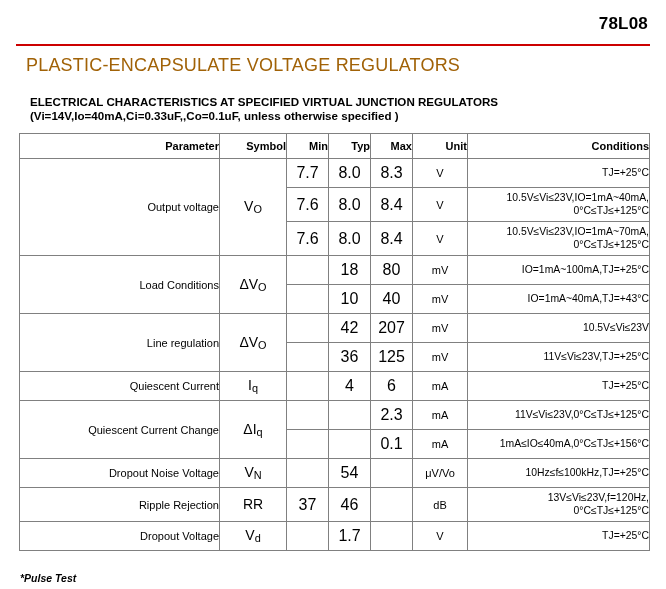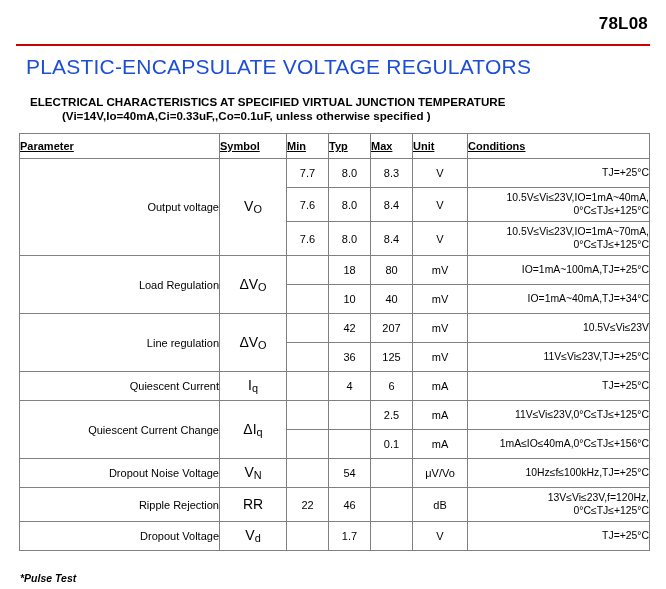--- a/index.html
+++ b/index.html
@@ -33,78 +33,76 @@
     top: 44px;
     left: 16px;
     width: 634px;
     height: 2px;
     background: #cc0000;
   }
   .doc-title {
     position: absolute;
     top: 55px;
     left: 26px;
-    font-size: 21px;
-    color: #1d4ed8;
+    font-size: 18px;
+    color: #a16207;
     letter-spacing: 0.2px;
   }
   .section-title {
     position: absolute;
     top: 95px;
     left: 30px;
     font-size: 11.6px;
     font-weight: bold;
     line-height: 14px;
     width: 610px;
   }
   .section-title .line2 {
     display: block;
-    margin-left: 32px;
   }
   table.spec {
     position: absolute;
     top: 133px;
     left: 19px;
     border-collapse: collapse;
     width: 630px;
     table-layout: fixed;
     font-size: 10.6px;
   }
   table.spec td, table.spec th {
     border: 1px solid #808080;
     padding: 0;
     vertical-align: middle;
   }
   table.spec thead th {
     height: 24px;
     font-size: 11px;
     font-weight: bold;
-    text-align: left;
-    text-decoration: underline;
+    text-align: right;
   }
   .c-param { width: 200px; }
   .c-sym   { width: 67px; }
   .c-min   { width: 42px; }
   .c-typ   { width: 42px; }
   .c-max   { width: 42px; }
   .c-unit  { width: 55px; }
   .c-cond  { width: 182px; }
 
   td.param {
     padding-left: 9px;
     font-size: 11px;
     text-align: right;
   }
   td.sym {
     text-align: center;
     font-size: 14px;
   }
   td.num {
     text-align: center;
-    font-size: 11px;
+    font-size: 16px;
   }
   td.unit {
     text-align: center;
     font-size: 11px;
   }
   td.cond {
     padding-left: 6px;
     padding-right: 3px;
     font-size: 10.4px;
     line-height: 12.5px;
@@ -128,21 +126,21 @@
 </head>
 <body>
 
 <div class="page">
 
   <div class="part-number">78L08</div>
   <div class="rule"></div>
   <div class="doc-title">PLASTIC-ENCAPSULATE VOLTAGE REGULATORS</div>
 
   <div class="section-title">
-    <span>ELECTRICAL CHARACTERISTICS AT SPECIFIED VIRTUAL JUNCTION TEMPERATURE</span>
+    <span>ELECTRICAL CHARACTERISTICS AT SPECIFIED VIRTUAL JUNCTION REGULATORS</span>
     <span class="line2">(Vi=14V,Io=40mA,Ci=0.33uF,,Co=0.1uF, unless otherwise specified )</span>
   </div>
 
   <table class="spec">
     <colgroup>
       <col class="c-param">
         <col class="c-sym">
         <col class="c-min">
         <col class="c-typ">
       <col class="c-max">
@@ -188,37 +186,37 @@
         <td class="num">8.0</td>
         <td class="num">8.4</td>
         <td class="unit">V</td>
         <td class="cond">
           <div>10.5V≤Vi≤23V,IO=1mA~70mA,</div>
           <div>0°C≤TJ≤+125°C</div>
         </td>
       </tr>
 
       <tr class="r1">
-        <td class="param" rowspan="2">Load Regulation</td>
+        <td class="param" rowspan="2">Load Conditions</td>
         <td class="sym" rowspan="2"><span>ΔV</span><span class="sub">O</span></td>
         <td class="num"></td>
         <td class="num">18</td>
         <td class="num">80</td>
         <td class="unit">mV</td>
         <td class="cond">
           <div>IO=1mA~100mA,TJ=+25°C</div>
         </td>
       </tr>
       <tr class="r1">
         <td class="num"></td>
         <td class="num">10</td>
         <td class="num">40</td>
         <td class="unit">mV</td>
         <td class="cond">
-          <div>IO=1mA~40mA,TJ=+34°C</div>
+          <div>IO=1mA~40mA,TJ=+43°C</div>
         </td>
       </tr>
 
       <tr class="r1">
         <td class="param" rowspan="2">Line regulation</td>
         <td class="sym" rowspan="2"><span>ΔV</span><span class="sub">O</span></td>
         <td class="num"></td>
         <td class="num">42</td>
         <td class="num">207</td>
         <td class="unit">mV</td>
@@ -246,21 +244,21 @@
         <td class="cond">
           <div>TJ=+25°C</div>
         </td>
       </tr>
 
       <tr class="r1">
         <td class="param" rowspan="2">Quiescent Current Change</td>
         <td class="sym" rowspan="2"><span>ΔI</span><span class="sub">q</span></td>
         <td class="num"></td>
         <td class="num"></td>
-        <td class="num">2.5</td>
+        <td class="num">2.3</td>
         <td class="unit">mA</td>
         <td class="cond">
           <div>11V≤Vi≤23V,0°C≤TJ≤+125°C</div>
         </td>
       </tr>
       <tr class="r1">
         <td class="num"></td>
         <td class="num"></td>
         <td class="num">0.1</td>
         <td class="unit">mA</td>
@@ -277,21 +275,21 @@
         <td class="num"></td>
         <td class="unit">μV/Vo</td>
         <td class="cond">
           <div>10Hz≤f≤100kHz,TJ=+25°C</div>
         </td>
       </tr>
 
       <tr class="r2">
         <td class="param">Ripple Rejection</td>
         <td class="sym"><span>RR</span><span class="sub"></span></td>
-        <td class="num">22</td>
+        <td class="num">37</td>
         <td class="num">46</td>
         <td class="num"></td>
         <td class="unit">dB</td>
         <td class="cond">
           <div>13V≤Vi≤23V,f=120Hz,</div>
           <div>0°C≤TJ≤+125°C</div>
         </td>
       </tr>
 
       <tr class="r1">

